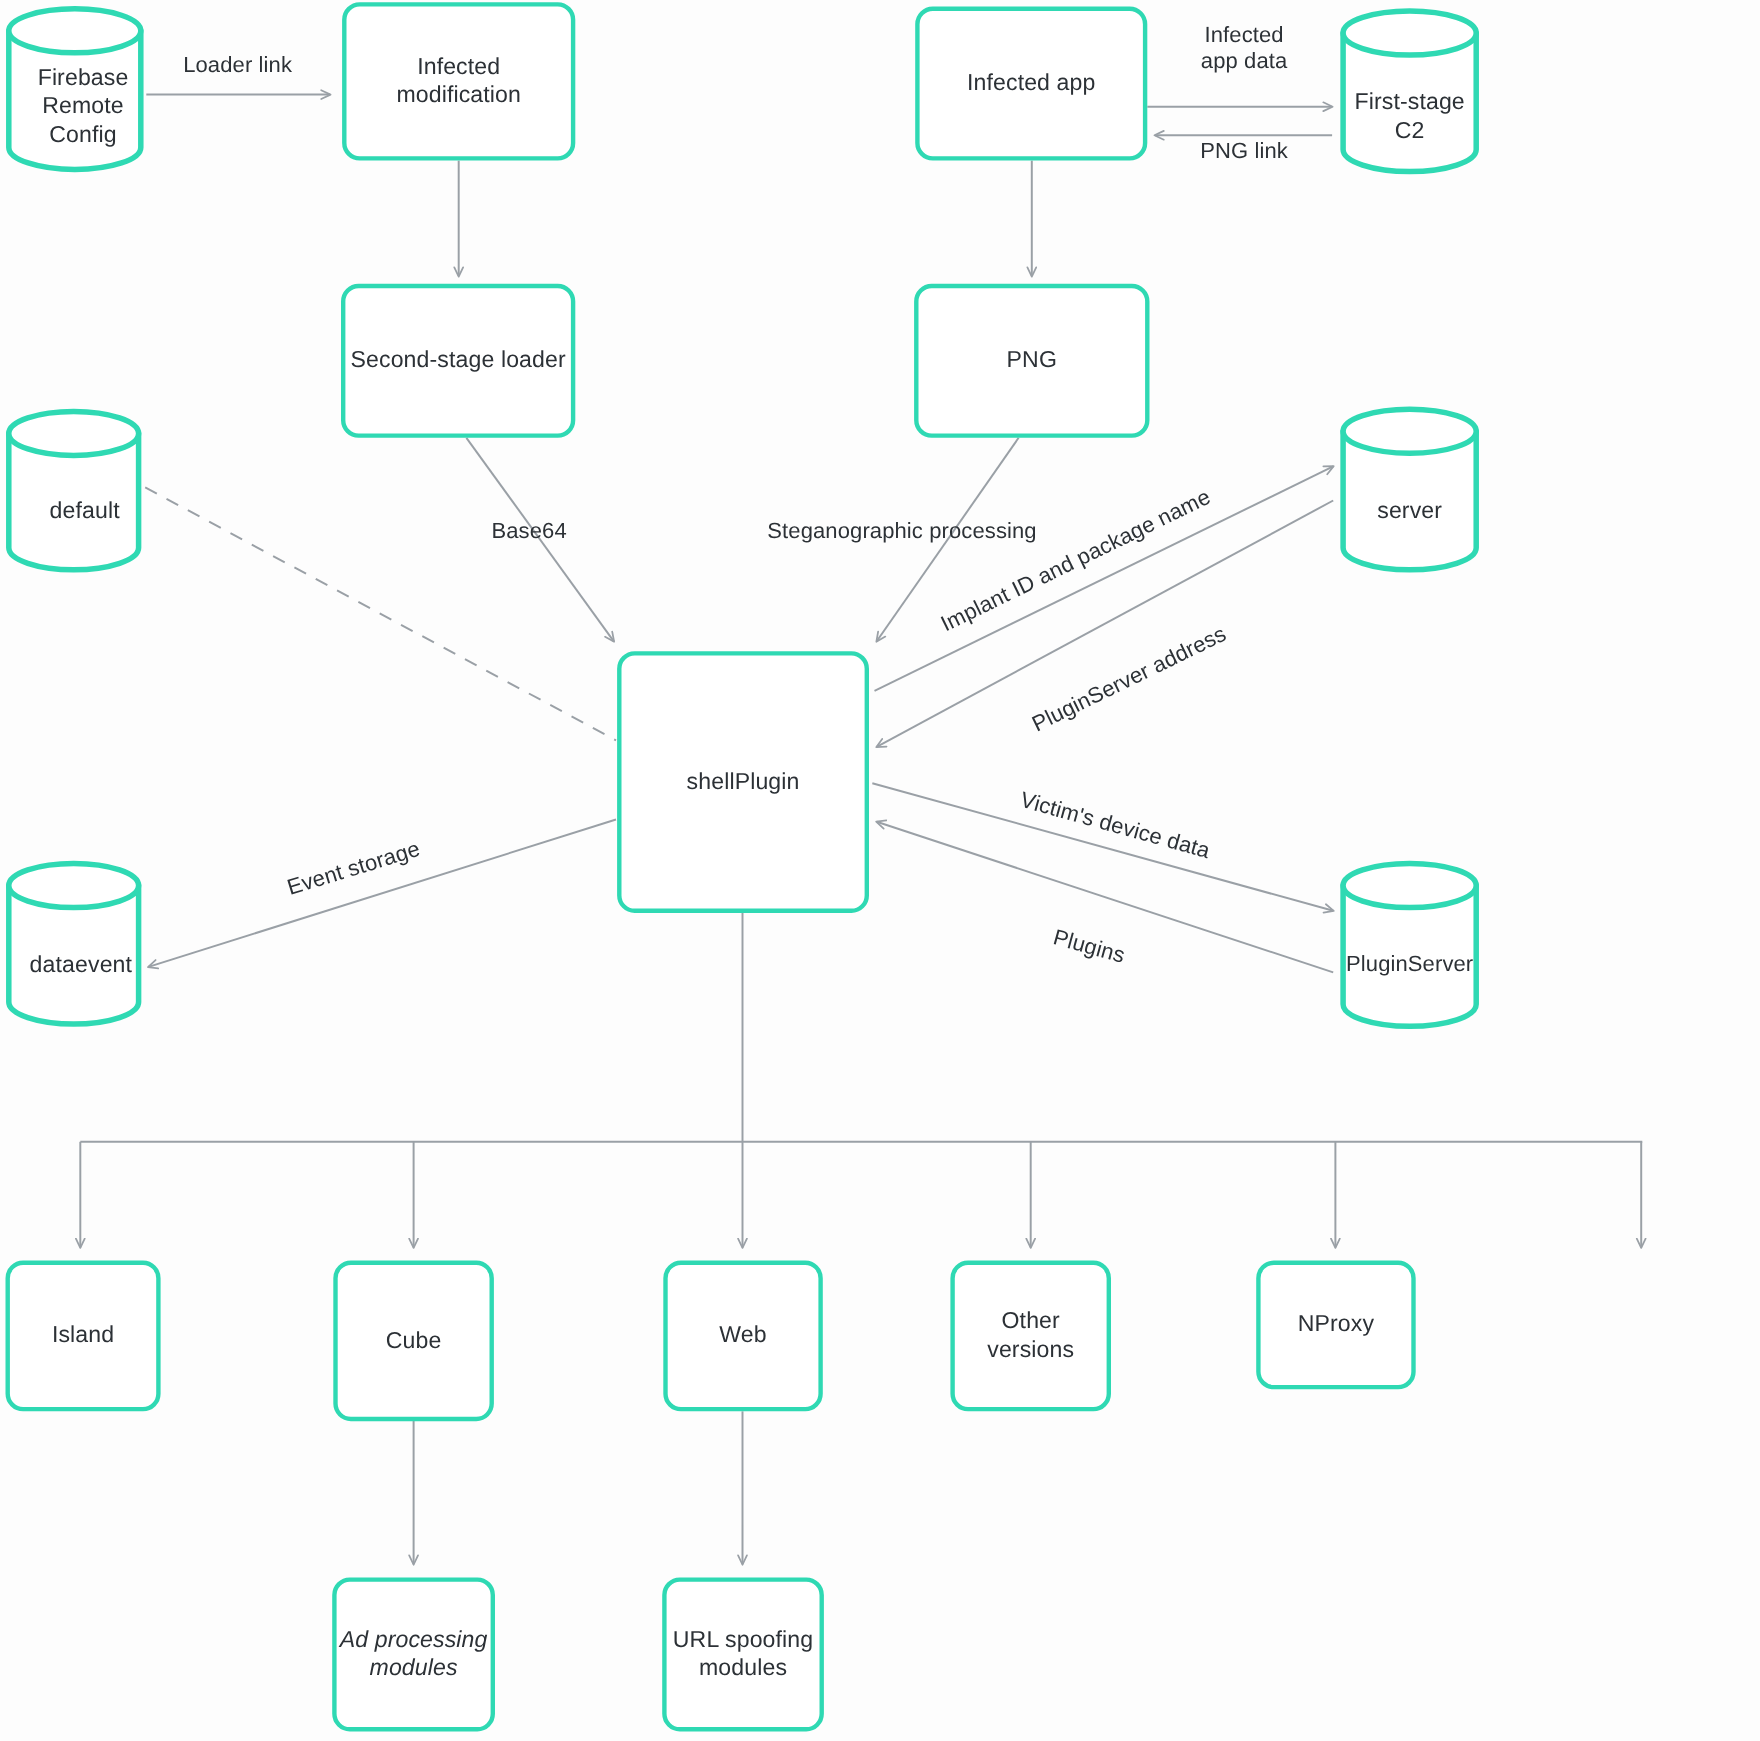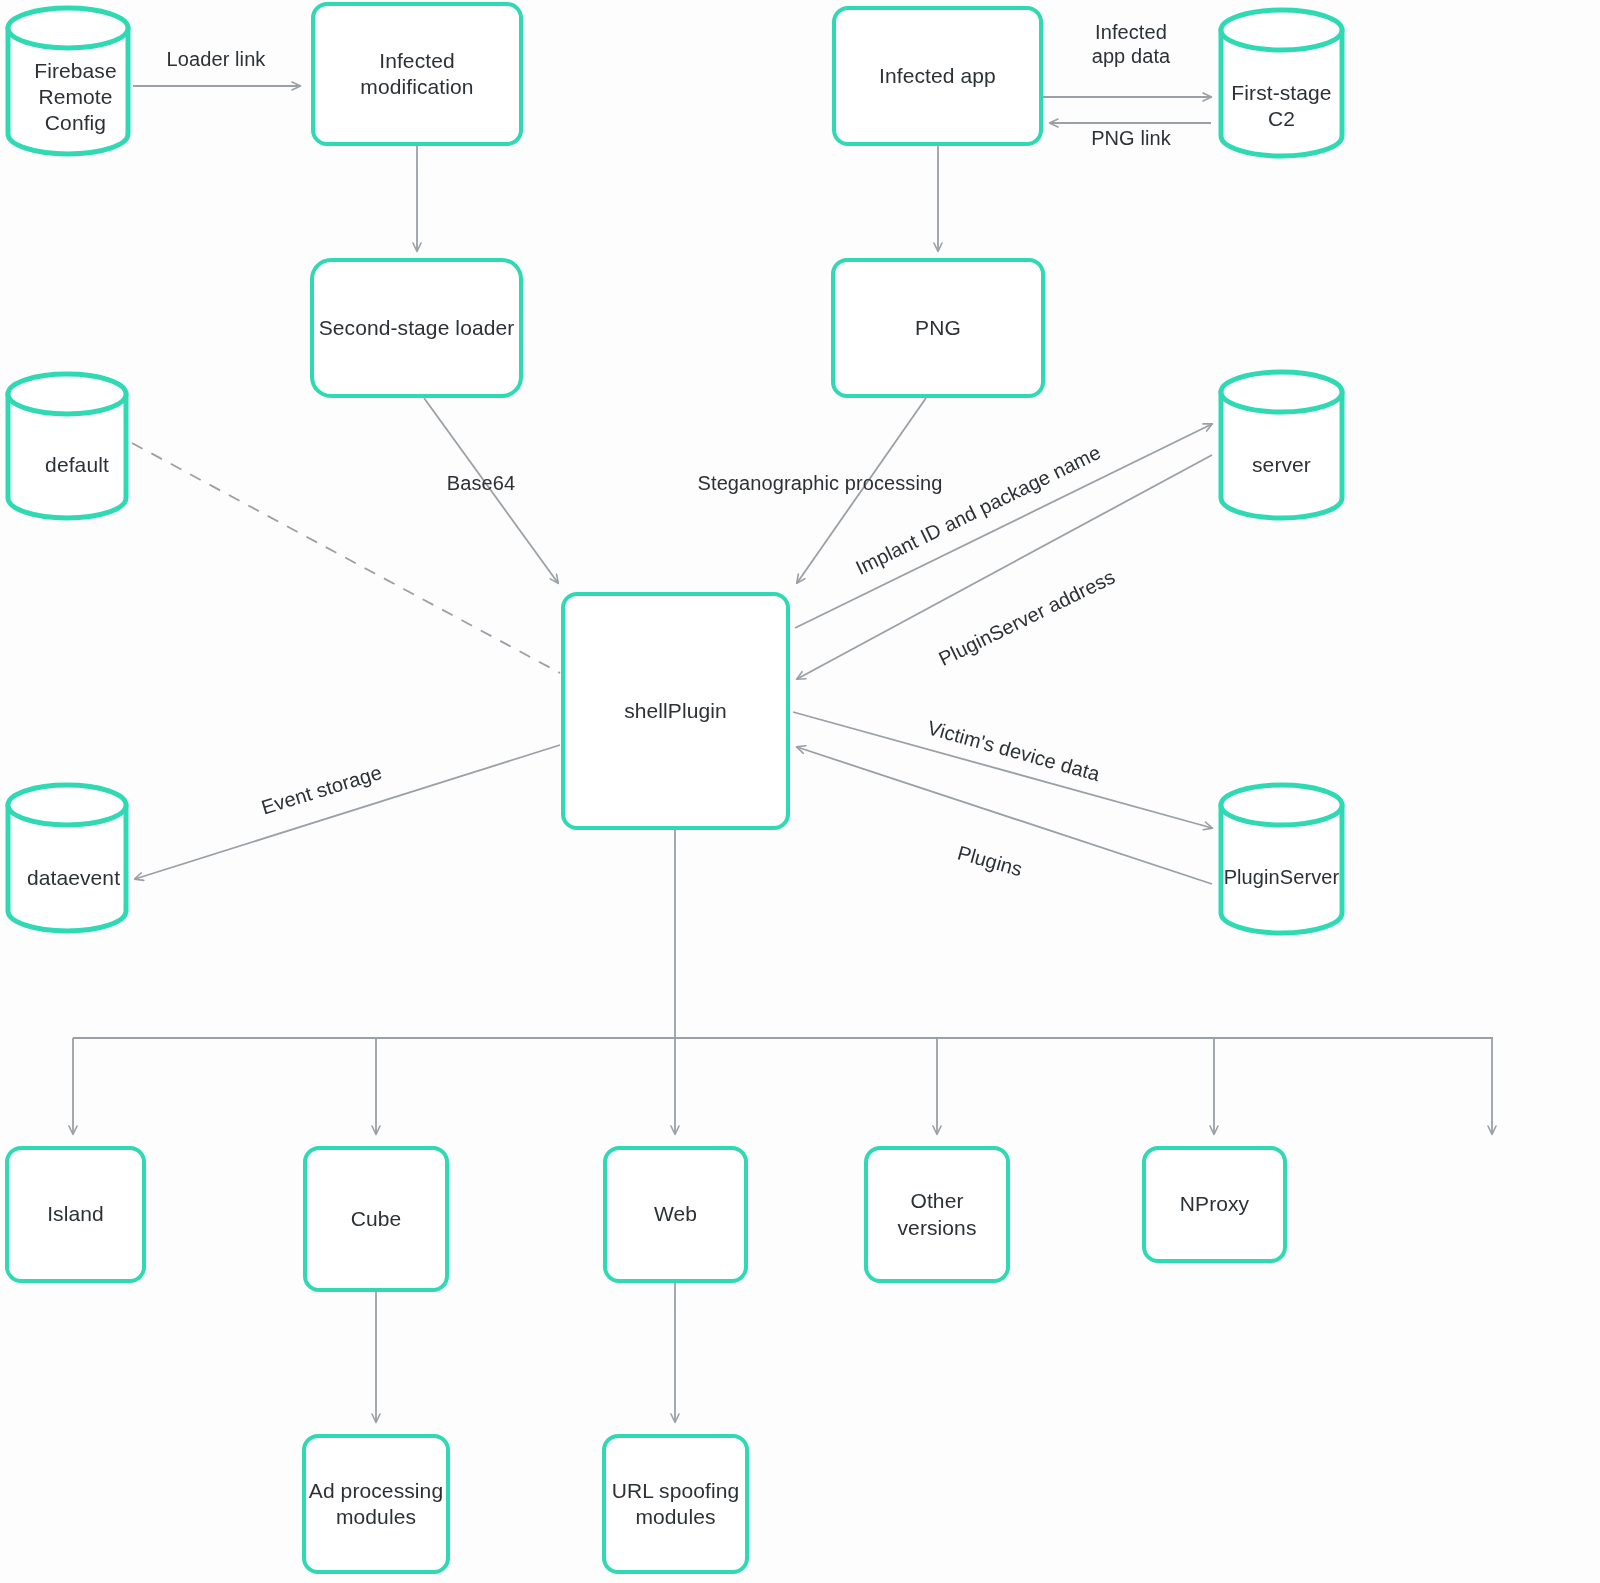--- a/index.html
+++ b/index.html
@@ -183,39 +183,39 @@
       <ellipse cx="63.5" cy="22" rx="60.5" ry="20" fill="#ffffff" stroke="#2fd9b3" stroke-width="5"></ellipse>
     </svg>
     <div class="cyl-label" style="top:82px; font-size:20px;">PluginServer</div>
   </div>
 
   <div class="node box" style="left:311px; top:2px; width:212px; height:144px; white-space:pre-line;">Infected
 modification</div>
 
   <div class="node box" style="left:832px; top:6px; width:211px; height:140px;">Infected app</div>
 
-  <div class="node box" style="left:310px; top:258px; width:213px; height:140px;border-radius:21px;">Second-stage loader</div>
+  <div class="node box" style="left:310px; top:258px; width:213px; height:140px;">Second-stage loader</div>
 
   <div class="node box" style="left:831px; top:258px; width:214px; height:140px;">PNG</div>
 
   <div class="node box" style="left:561px; top:592px; width:229px; height:238px;">shellPlugin</div>
 
   <div class="node box" style="left:5px; top:1146px; width:141px; height:137px;">Island</div>
 
   <div class="node box" style="left:303px; top:1146px; width:146px; height:146px;">Cube</div>
 
   <div class="node box" style="left:603px; top:1146px; width:145px; height:137px;">Web</div>
 
   <div class="node box" style="left:864px; top:1146px; width:146px; height:137px; white-space:pre-line;">Other
 versions</div>
 
   <div class="node box" style="left:1142px; top:1146px; width:145px; height:117px;">NProxy</div>
 
 
-  <div class="node box" style="left:302px; top:1434px; width:148px; height:140px; white-space:pre-line;">Ad processing
+  <div class="node box" style="left:302px; top:1434px; width:148px; height:140px; white-space:pre-line;font-style:italic;">Ad processing
 modules</div>
 
   <div class="node box" style="left:602px; top:1434px; width:147px; height:140px; white-space:pre-line;">URL spoofing
 modules</div>
 
   <div class="edge-label center" style="left:216px; top:47px;">Loader link</div>
 
   <div class="edge-label center" style="left:1131px; top:20px; white-space:pre-line; text-align:center;">Infected
 app data</div>
 

